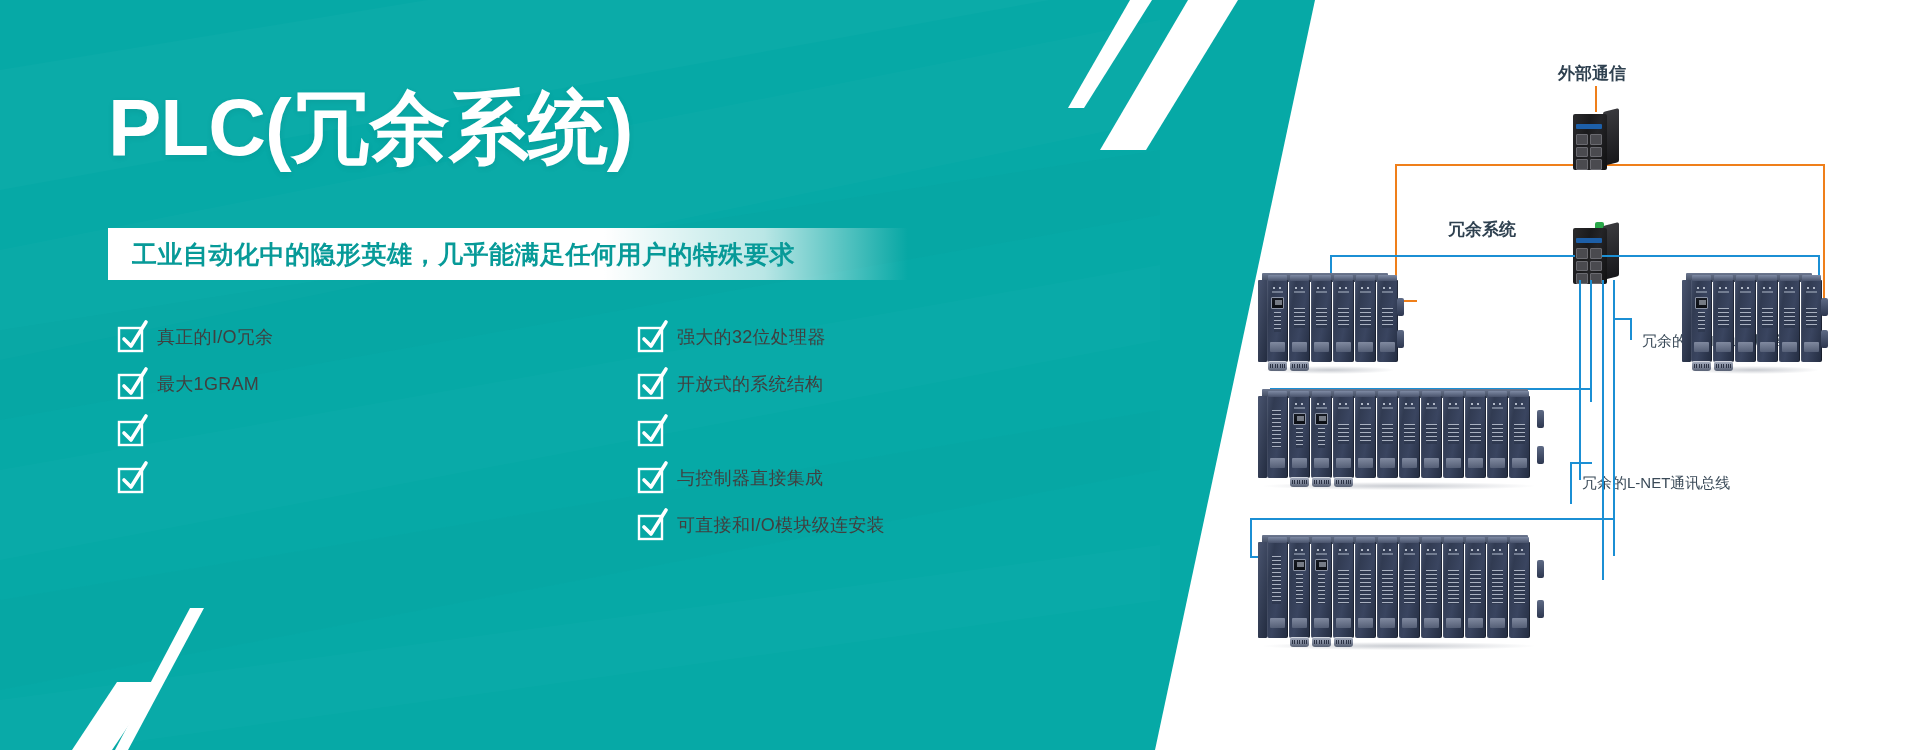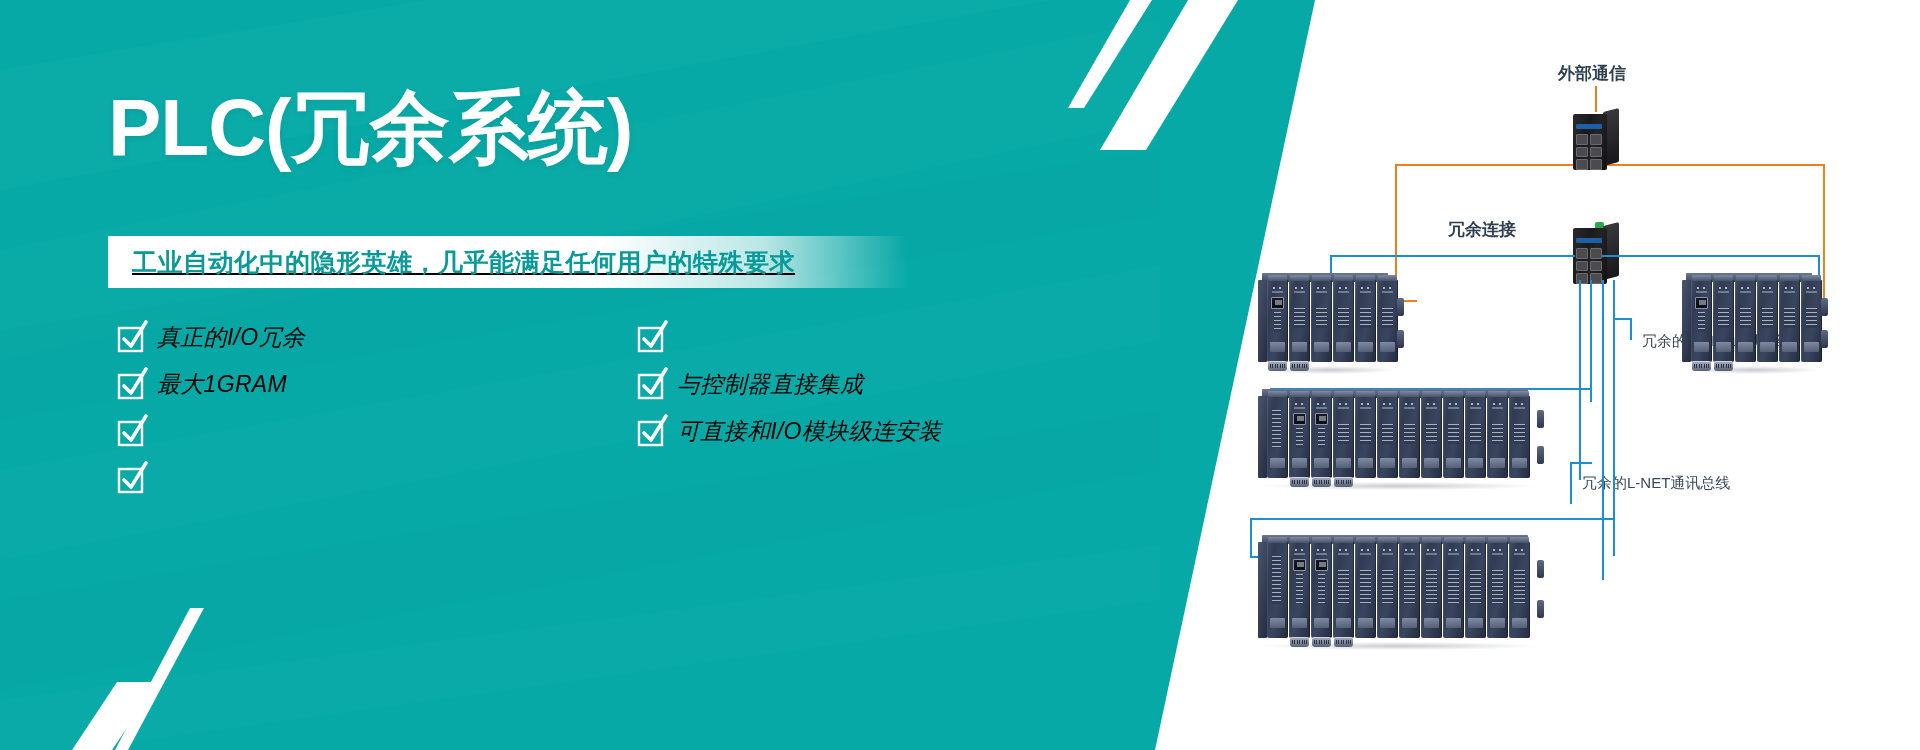--- a/index.html
+++ b/index.html
@@ -21,24 +21,24 @@
 
   .page-title {
     position:absolute; left:108px; top:88px;
     font-size:80px; font-weight:bold; color:#ffffff;
     letter-spacing:-1px; line-height:1;
     white-space:nowrap;
     text-shadow:0 2px 6px rgba(0,0,0,.07);
   }
 
   .subtitle-band {
-    position:absolute; left:108px; top:236px;
+    position:absolute; left:108px; top:228px;
     width:800px; height:52px;
     background:linear-gradient(to right,#ffffff 0%,#ffffff 62%,rgba(255,255,255,.72) 82%,rgba(255,255,255,0) 100%);
-    display:flex; align-items:center;text-decoration:underline;
+    display:flex; align-items:center;
   }
   .subtitle-text {
     padding-left:24px;
     font-size:25px; color:#079a98; font-weight:bold;
     white-space:nowrap; letter-spacing:.5px;
   }
 
   
   .features { position:absolute; left:0; top:322px; width:1160px; }
   .feat-col { position:absolute; top:0; }
@@ -48,22 +48,22 @@
   .feat-item {
     display:flex; align-items:flex-start;
     height:46px; margin-bottom:1px;
   }
   .feat-check {
     position:relative; width:25px; height:25px; flex:0 0 25px;
     margin-top:4px; margin-right:14px;
   }
   .feat-check svg { position:absolute; left:-2px; top:-7px; width:32px; height:34px; overflow:visible; }
   .feat-label {
-    font-size:23px; color:#000000; white-space:nowrap;
-    line-height:30px; letter-spacing:.3px;font-style:italic;
+    font-size:18px; color:#404040; white-space:nowrap;
+    line-height:30px; letter-spacing:.3px;
   }
 
   
   .diagram-panel {
     position:absolute; left:1130px; top:0; width:790px; height:750px; z-index:4;
   }
   .diagram-inner { position:absolute; inset:0; }
 
   .diag-label {
     position:absolute;
@@ -252,20 +252,38 @@
     </div>
 
     <div class="feat-col right">
       <div class="feat-item">
         <span class="feat-check">
           <svg viewBox="0 0 32 34">
               <rect x="3" y="9" width="23" height="23" fill="none" stroke="#ffffff" stroke-width="2.4"></rect>
               <path d="M8 20 L15 27 L30 3" fill="none" stroke="#ffffff" stroke-width="3.6" stroke-linecap="round" stroke-linejoin="round"></path>
             </svg>
         </span>
+        <span class="feat-label">强大的32位处理器</span>
+      </div>
+      <div class="feat-item">
+        <span class="feat-check">
+          <svg viewBox="0 0 32 34">
+              <rect x="3" y="9" width="23" height="23" fill="none" stroke="#ffffff" stroke-width="2.4"></rect>
+              <path d="M8 20 L15 27 L30 3" fill="none" stroke="#ffffff" stroke-width="3.6" stroke-linecap="round" stroke-linejoin="round"></path>
+            </svg>
+        </span>
+        <span class="feat-label">开放式的系统结构</span>
+      </div>
+      <div class="feat-item">
+        <span class="feat-check">
+          <svg viewBox="0 0 32 34">
+              <rect x="3" y="9" width="23" height="23" fill="none" stroke="#ffffff" stroke-width="2.4"></rect>
+              <path d="M8 20 L15 27 L30 3" fill="none" stroke="#ffffff" stroke-width="3.6" stroke-linecap="round" stroke-linejoin="round"></path>
+            </svg>
+        </span>
       </div>
       <div class="feat-item">
         <span class="feat-check">
           <svg viewBox="0 0 32 34">
               <rect x="3" y="9" width="23" height="23" fill="none" stroke="#ffffff" stroke-width="2.4"></rect>
               <path d="M8 20 L15 27 L30 3" fill="none" stroke="#ffffff" stroke-width="3.6" stroke-linecap="round" stroke-linejoin="round"></path>
             </svg>
         </span>
         <span class="feat-label">与控制器直接集成</span>
       </div>
@@ -280,21 +298,21 @@
       </div>
     </div>
 
   </div>
 </div>
 
 <div class="diagram-panel">
   <div class="diagram-inner">
 
     <div class="diag-label big" style="left:428px; top:62px;">外部通信</div>
-    <div class="diag-label big" style="left:318px; top:218px;">冗余连接</div>
+    <div class="diag-label big" style="left:318px; top:218px;">冗余系统</div>
     <div class="diag-label" style="left:512px; top:332px;">冗余的L-NET通讯总线</div>
     <div class="diag-label" style="left:452px; top:474px;">冗余的L-NET通讯总线</div>
 
     <div class="wire v orange" style="left:465px; top:86px; height:26px;"></div>
     <div class="wire h orange" style="left:265px; top:164px; width:205px;"></div>
     <div class="wire h orange" style="left:465px; top:164px; width:230px;"></div>
     <div class="wire v orange" style="left:265px; top:164px; height:138px;"></div>
     <div class="wire v orange" style="left:693px; top:164px; height:138px;"></div>
     <div class="wire h orange" style="left:265px; top:300px; width:22px;"></div>
     <div class="wire h orange" style="left:672px; top:300px; width:22px;"></div>

